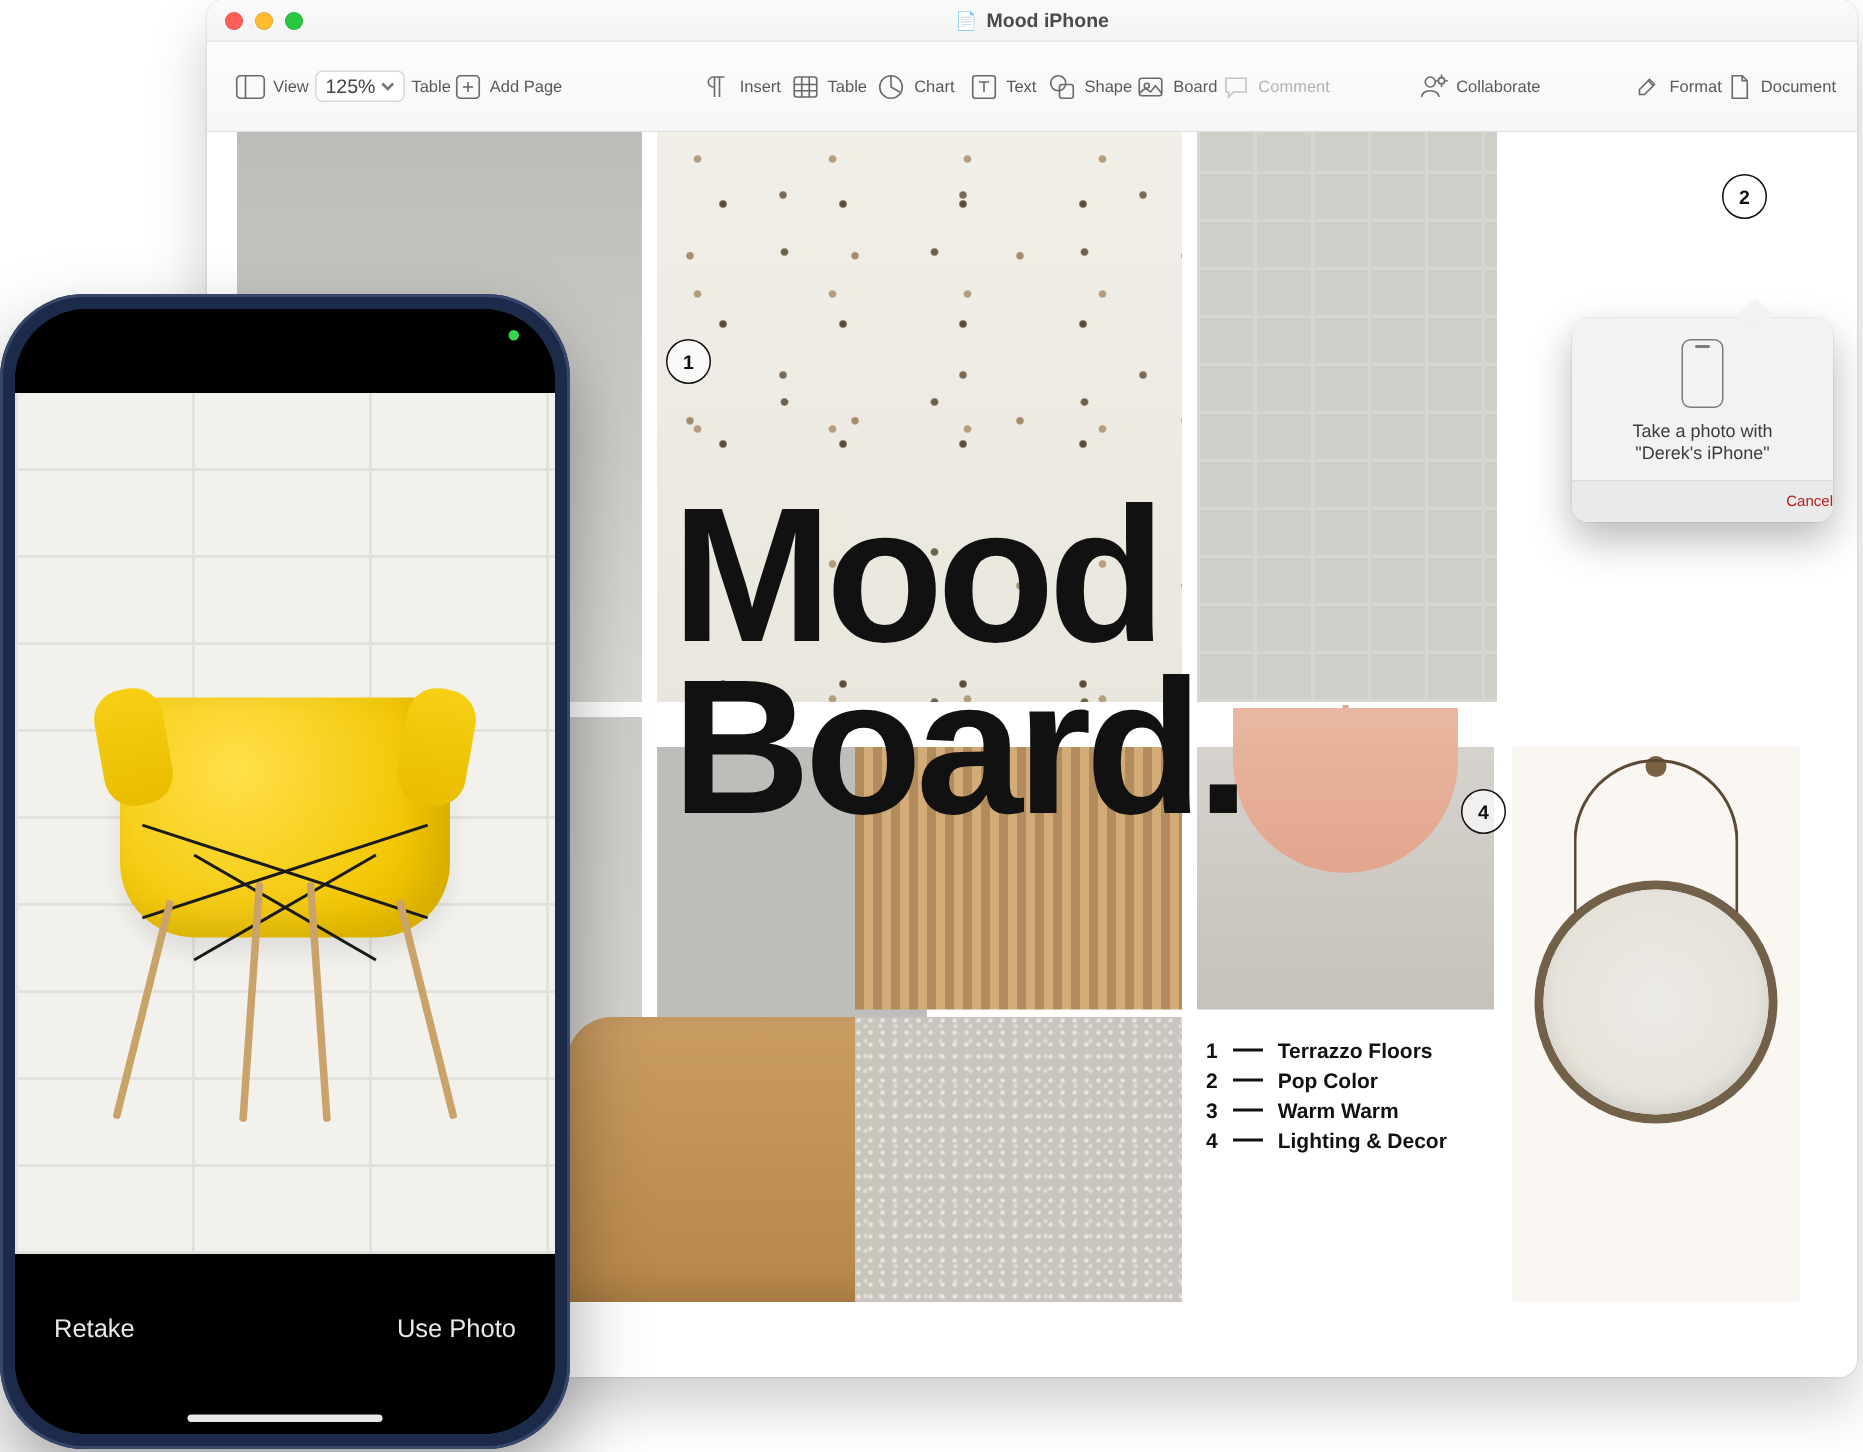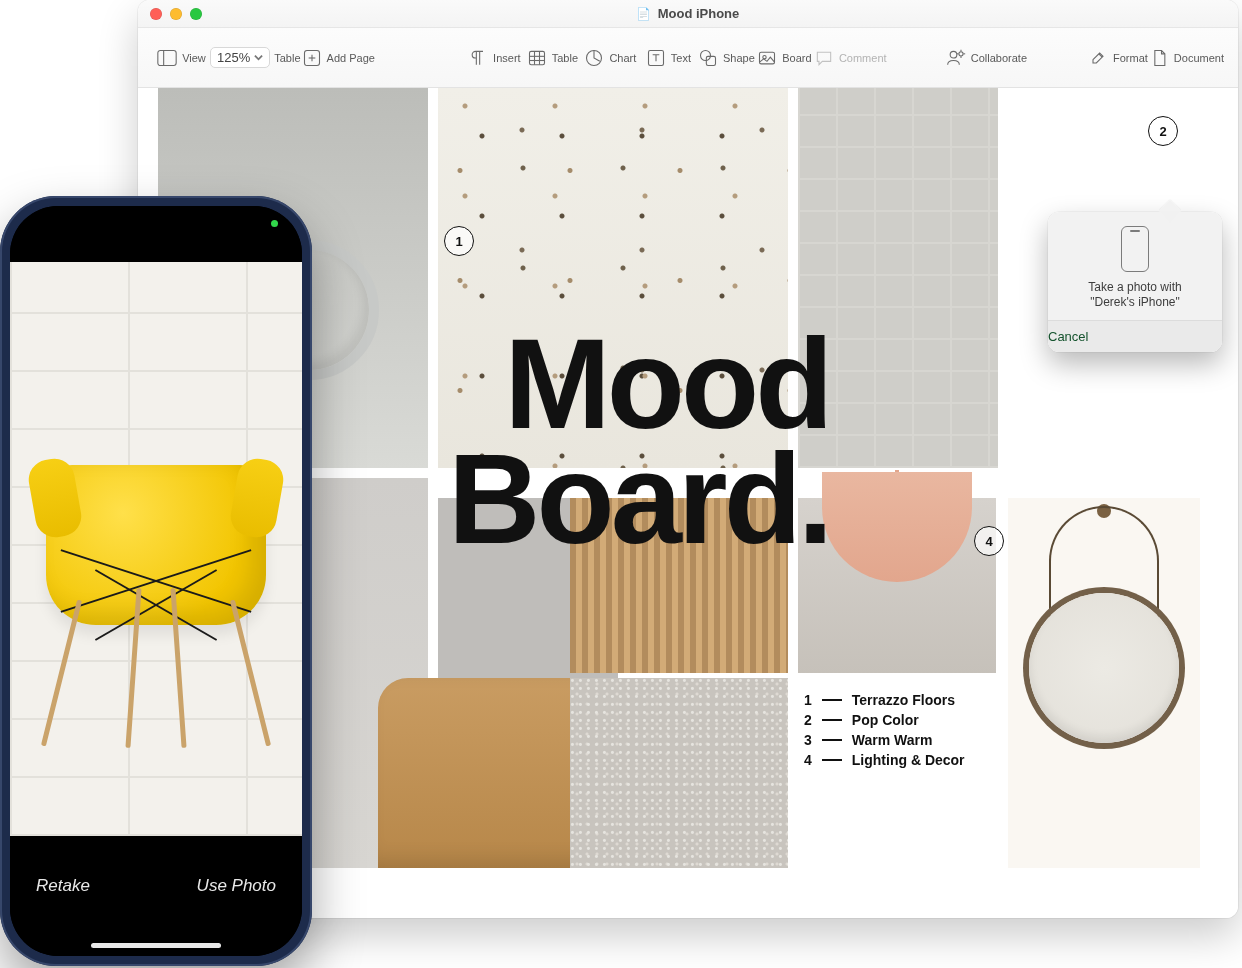--- a/index.html
+++ b/index.html
@@ -112,21 +112,21 @@
   .t8::after{content:"";position:absolute;left:50%;top:-26px;transform:translateX(-50%);width:150px;height:110px;border-radius:0 0 80px 80px;background:linear-gradient(#e9b7a0,#e2a68d);}
   .t8::before{content:"";position:absolute;left:50%;top:-28px;transform:translateX(-50%);width:4px;height:30px;background:#e2a68d;}
   .t9 { left:870px; top:410px; width:192px; height:370px; background:#faf7f2;}
   .t9 .ring{position:absolute;left:50%;top:46%;transform:translate(-50%,-50%);width:150px;height:150px;border-radius:50%;background:radial-gradient(circle,#eceae4,#e2dfd8);box-shadow:0 0 0 6px #736049, inset 0 -6px 10px rgba(0,0,0,.08);}
   .t9 .hang{position:absolute;left:50%;top:8px;transform:translateX(-50%);width:110px;height:140px;border:2px solid #5a4a35;border-bottom:none;border-radius:60px 60px 0 0;}
   .t9 .peg{position:absolute;left:50%;top:6px;transform:translateX(-50%);width:14px;height:14px;border-radius:50%;background:#7a6142;}
 
   .big-title{
     position:absolute; left:310px; top:238px;
     font-weight:900; font-size:128px; line-height:.9; letter-spacing:-4px;
-    color:#111; white-space:pre;text-align:right;
+    color:#111; white-space:pre;
   }
   .legend{
     position:absolute; left:666px; top:600px; font-size:14px; font-weight:700; color:#111;
   }
   .legend-row{display:flex;gap:10px;align-items:center;margin:4px 0;}
   .legend-row .dash{width:20px;height:1.5px;background:#111;}
 
   .badge{
     position:absolute; width:30px; height:30px; border-radius:50%;
     border:1.5px solid #111; background:rgba(255,255,255,.7);
@@ -152,31 +152,30 @@
     border-top-left-radius:3px;
     box-shadow:-1px -1px 1px rgba(0,0,0,.04);
   }
   .pop-body{padding:14px 10px 10px;text-align:center;}
   .pop-body .phone{
     margin:0 auto 8px; width:28px;height:46px;border:1.5px solid #7b7b7b;border-radius:6px;position:relative;
   }
   .pop-body .phone::after{content:"";position:absolute;left:50%;top:3px;transform:translateX(-50%);width:10px;height:2px;background:#7b7b7b;border-radius:1px;}
   .pop-body p{margin:0;font-size:12px;color:#3d3d3d;line-height:1.25;font-weight:500;}
   .pop-cancel{
-    border-top:1px solid #dcdcdc; padding:8px 0; text-align:left;
-    font-size:13px; color:#14532d; background:#eaeaeaee;
+    border-top:1px solid #dcdcdc; padding:8px 0; text-align:right;
+    font-size:10px; color:#b91c1c; background:#eaeaeaee;
     border-radius:0 0 11px 11px; cursor:pointer;
   }
 
   
   .iphone{
-    position:absolute; left:0; top:196px; width:312px; height:770px;
+    position:absolute; left:0; top:196px; width:380px; height:770px;
     background:#1d2b4b; border-radius:56px; padding:10px;
     box-shadow: 0 24px 50px rgba(0,0,0,.35), inset 0 0 0 2px #37476b;
-    font-style: italic;
   }
   .iphone-inner{
     width:100%;height:100%;background:#000;border-radius:48px;overflow:hidden;position:relative;
   }
   .notch{
     position:absolute;left:50%;top:0;transform:translateX(-50%);
     width:150px;height:28px;background:#000;border-radius:0 0 18px 18px;z-index:3;
   }
   .status-dot{position:absolute;right:24px;top:14px;width:7px;height:7px;border-radius:50%;background:#32d74b;z-index:4;}
   .camzone{

